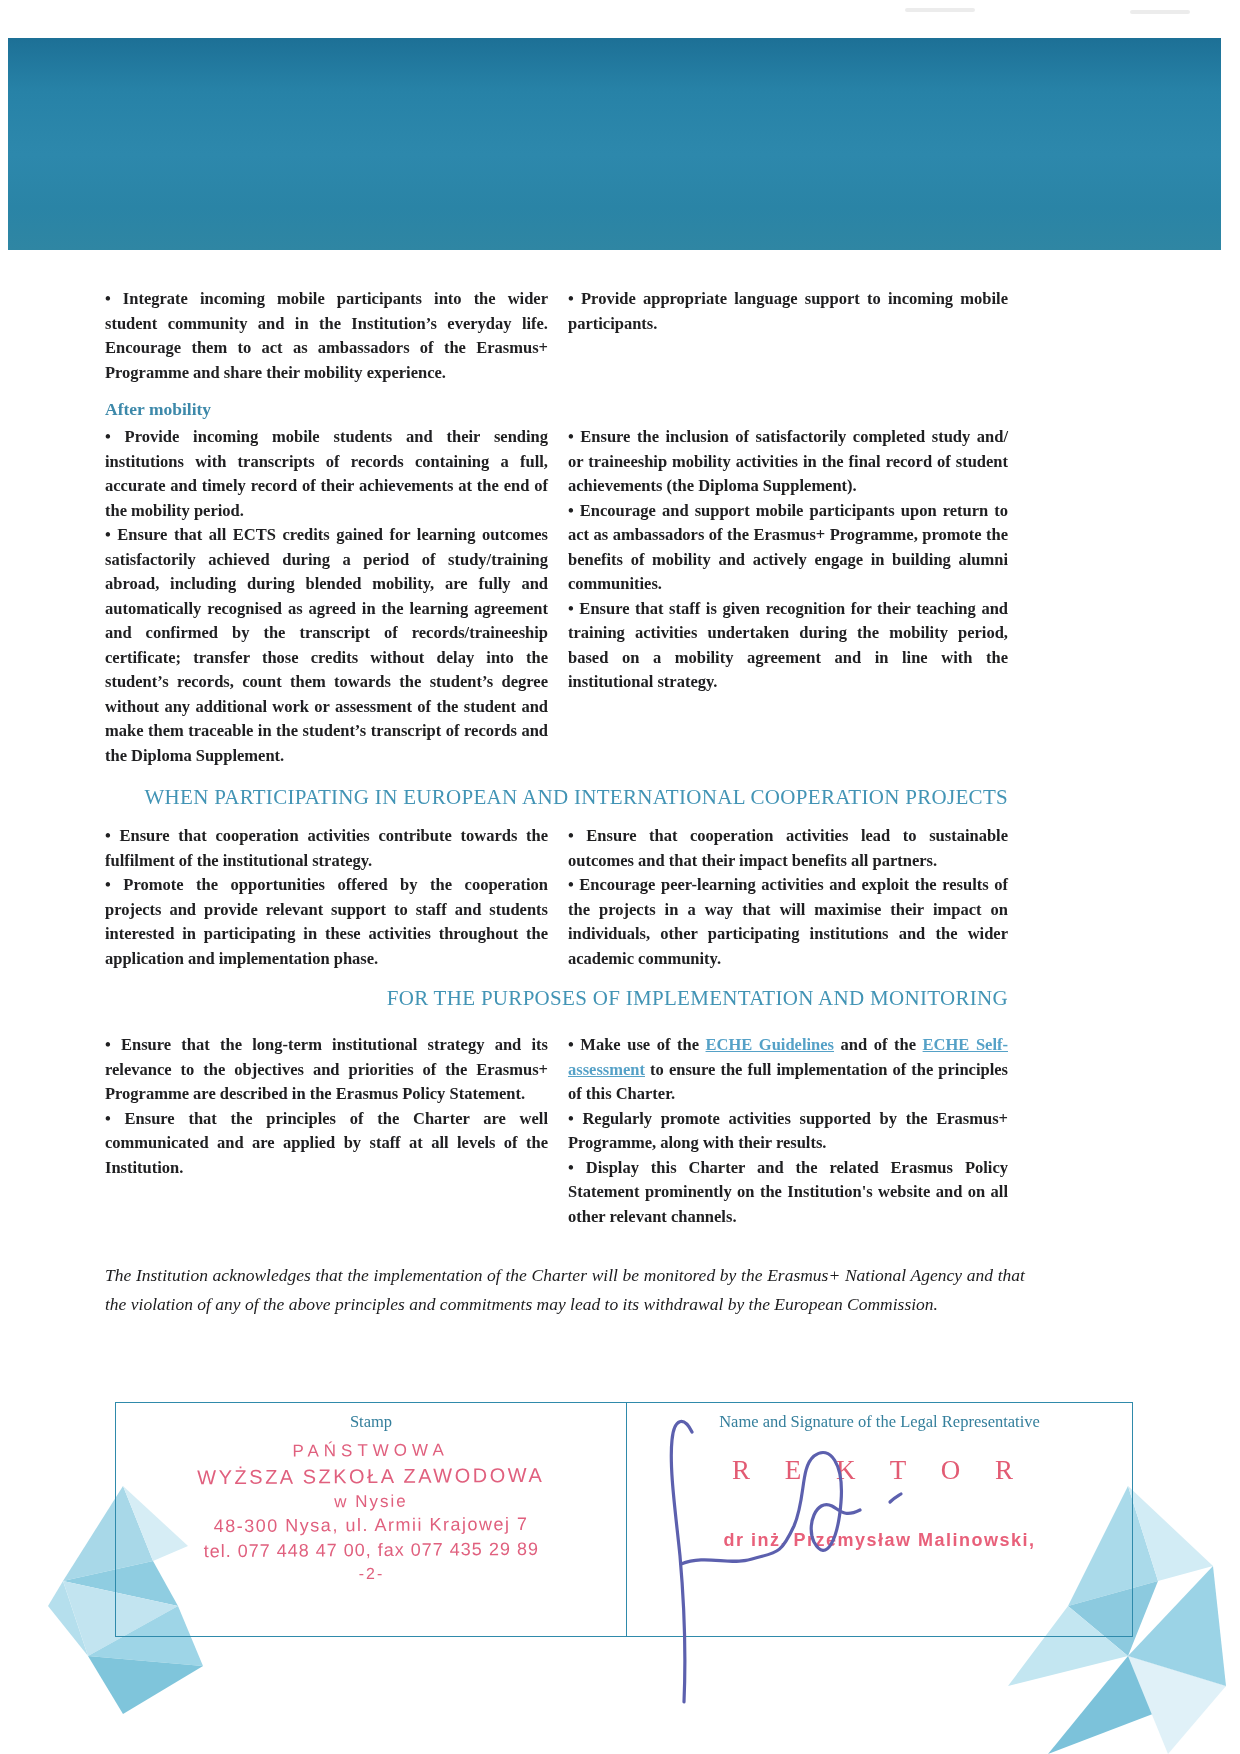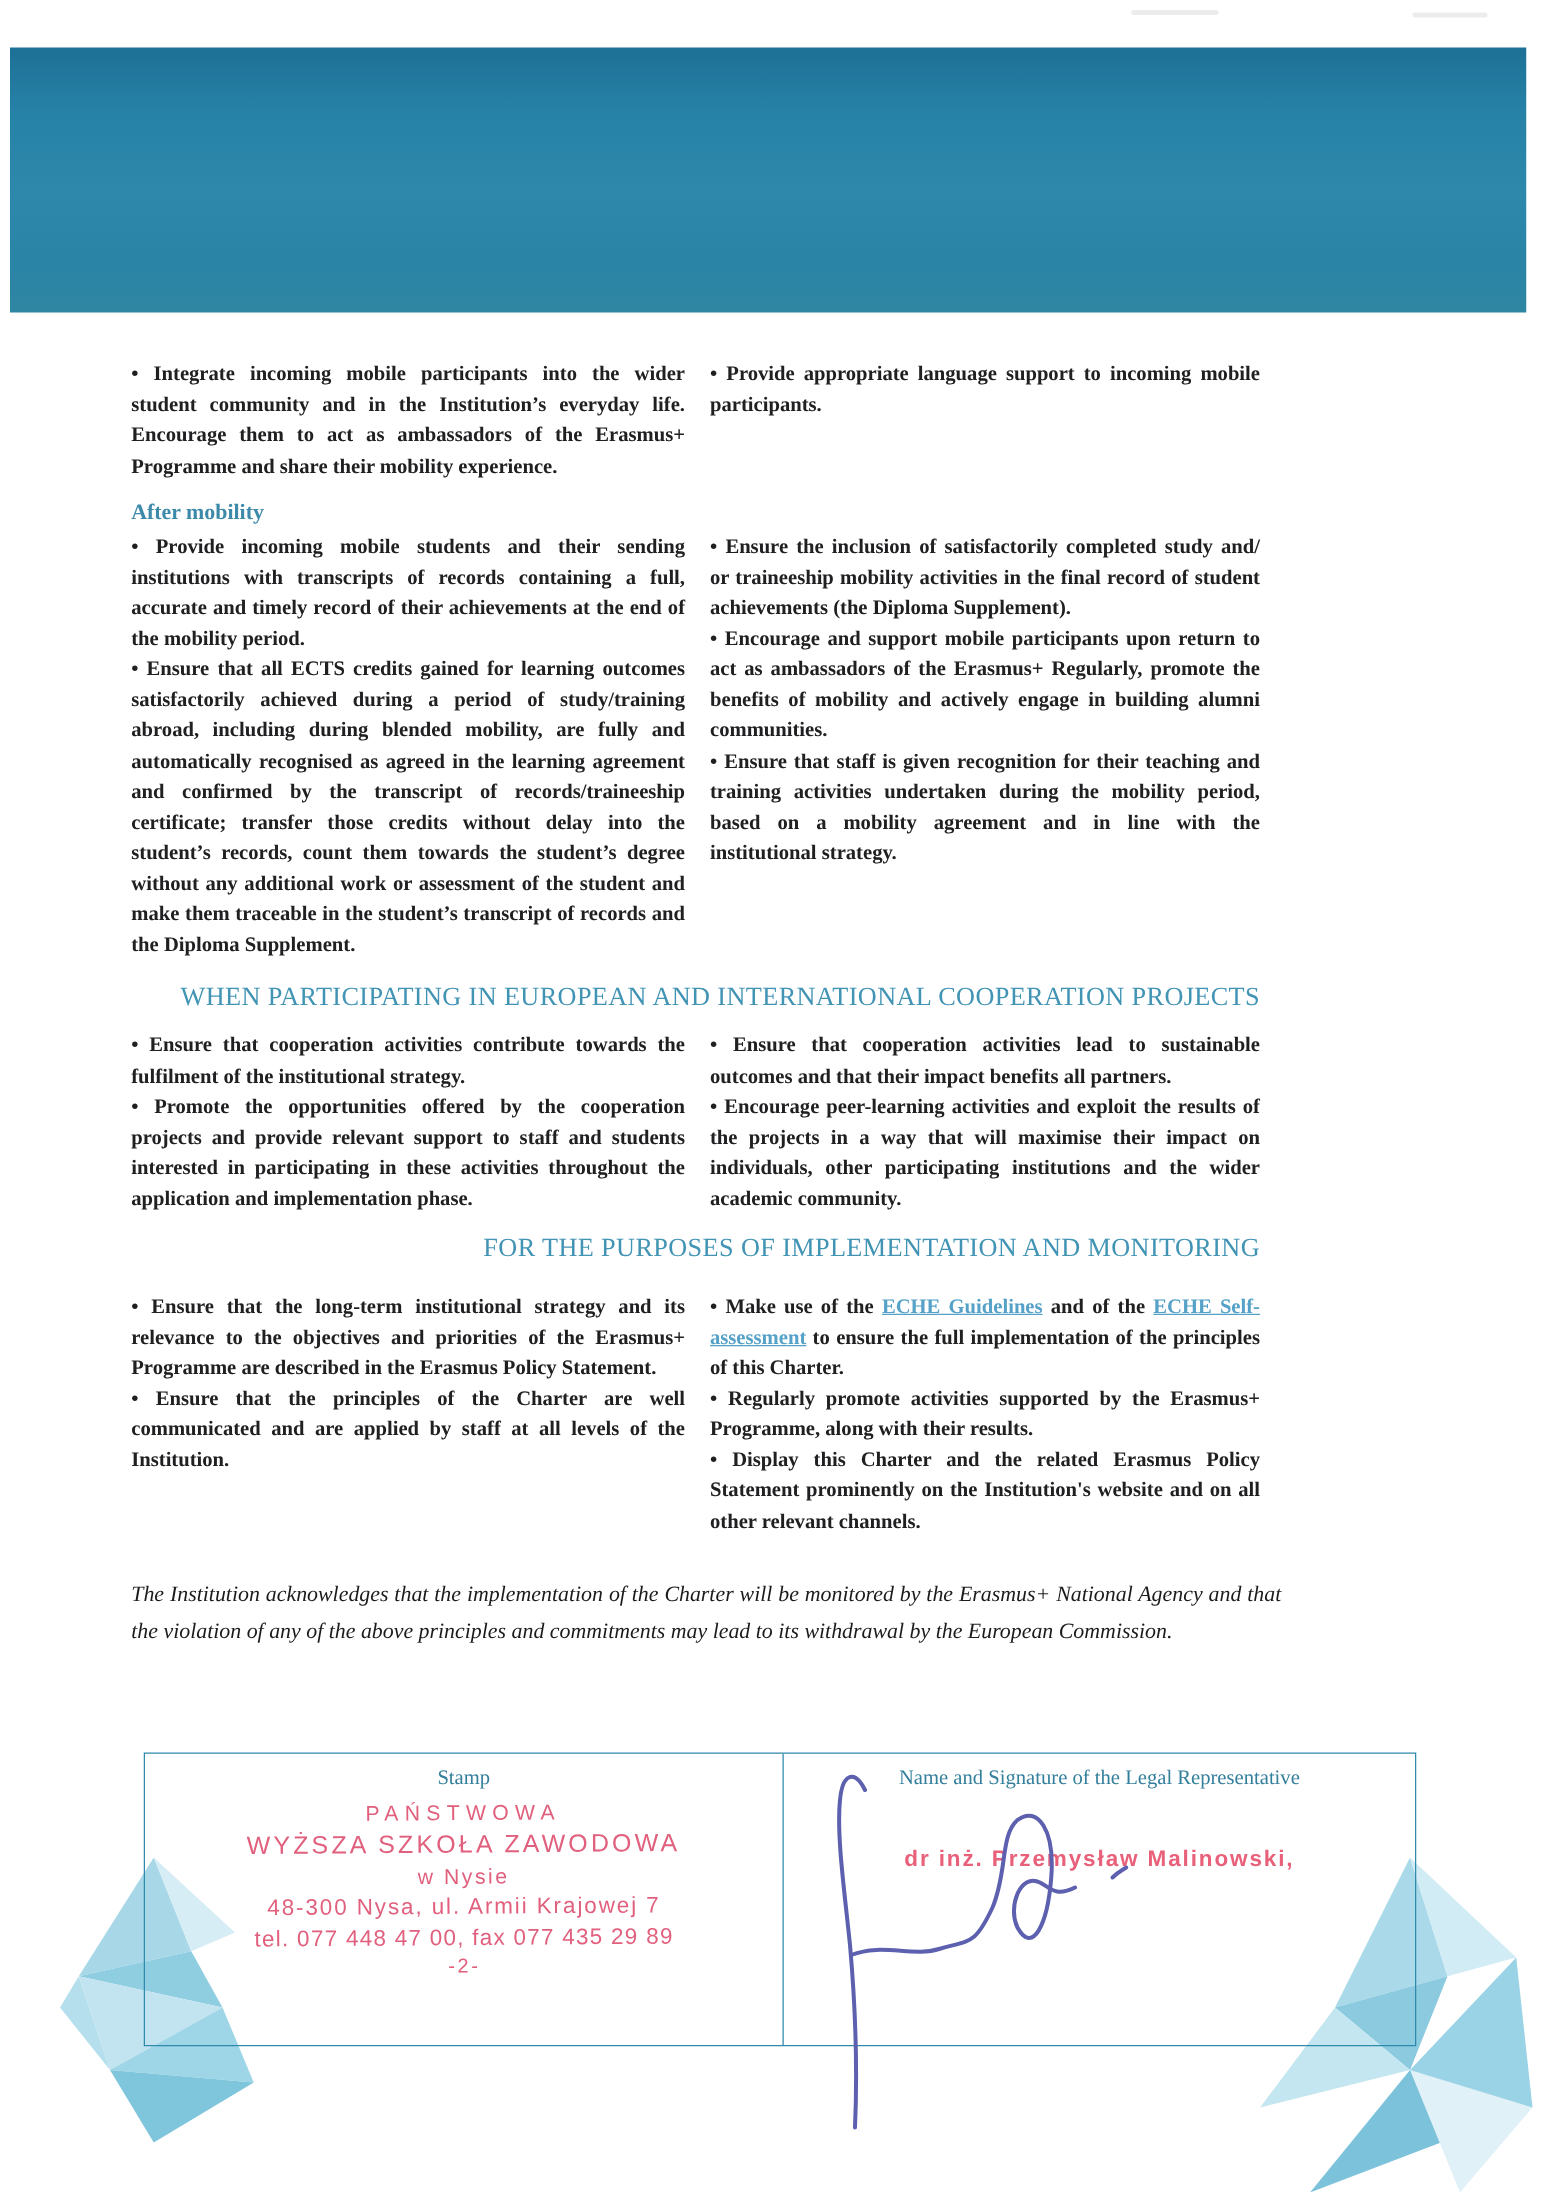--- a/index.html
+++ b/index.html
@@ -130,21 +130,21 @@
     </section>
 
     <h3 class="sub-heading">After mobility</h3>
     <section class="two-col">
       <div class="col-l">
         <p class="bullet">• Provide incoming mobile students and their sending institutions with transcripts of records containing a full, accurate and timely record of their achievements at the end of the mobility period.</p>
         <p class="bullet">• Ensure that all ECTS credits gained for learning outcomes satisfactorily achieved during a period of study/training abroad, including during blended mobility, are fully and automatically recognised as agreed in the learning agreement and confirmed by the transcript of records/traineeship certificate; transfer those credits without delay into the student’s records, count them towards the student’s degree without any additional work or assessment of the student and make them traceable in the student’s transcript of records and the Diploma Supplement.</p>
       </div>
       <div class="col-r">
         <p class="bullet">• Ensure the inclusion of satisfactorily completed study and/ or traineeship mobility activities in the final record of student achievements (the Diploma Supplement).</p>
-        <p class="bullet">• Encourage and support mobile participants upon return to act as ambassadors of the Erasmus+ Regularly, promote the benefits of mobility and actively engage in building alumni communities.</p>
+        <p class="bullet">• Encourage and support mobile participants upon return to act as ambassadors of the Erasmus+ Programme, promote the benefits of mobility and actively engage in building alumni communities.</p>
         <p class="bullet">• Ensure that staff is given recognition for their teaching and training activities undertaken during the mobility period, based on a mobility agreement and in line with the institutional strategy.</p>
       </div>
     </section>
 
     <h2 class="section-heading">WHEN PARTICIPATING IN EUROPEAN AND INTERNATIONAL COOPERATION PROJECTS</h2>
     <section class="two-col sec-coop">
       <div class="col-l">
         <p class="bullet">• Ensure that cooperation activities contribute towards the fulfilment of the institutional strategy.</p>
         <p class="bullet">• Promote the opportunities offered by the cooperation projects and provide relevant support to staff and students interested in participating in these activities throughout the application and implementation phase.</p>
       </div>
@@ -177,20 +177,21 @@
         <div class="stamp-l1">PAŃSTWOWA</div>
         <div class="stamp-l2">WYŻSZA SZKOŁA ZAWODOWA</div>
         <div class="stamp-l3">w Nysie</div>
         <div class="stamp-l4">48-300 Nysa, ul. Armii Krajowej 7</div>
         <div class="stamp-l5">tel. 077 448 47 00, fax 077 435 29 89</div>
         <div class="page-number">-2-</div>
       </div>
     </div>
     <div class="cell sig-cell">
       <div class="cell-header">Name and Signature of the Legal Representative</div>
+      <div class="rektor-stamp">R E K T O R</div>
       <div class="sig-name">dr inż. Przemysław Malinowski,</div>
     </div>
   </div>
 
   <svg class="signature-svg" width="290" height="310" viewBox="0 0 290 310">
     <g fill="none" stroke="#5c60ae" stroke-width="3.2" stroke-linecap="round" stroke-linejoin="round">
       <path d="M44,26 C36,10 26,12 24,34 C21,62 28,110 32,150 C36,195 38,250 36,296"></path>
       <path d="M33,158 C58,148 82,160 104,153 C128,146 132,150 146,120 C158,92 152,62 166,50 C182,38 196,58 193,96 C190,134 178,158 166,136 C158,120 168,92 184,100 C192,104 196,112 212,104"></path>
       <path d="M242,96 C246,92 250,90 253,88"></path>
     </g>

